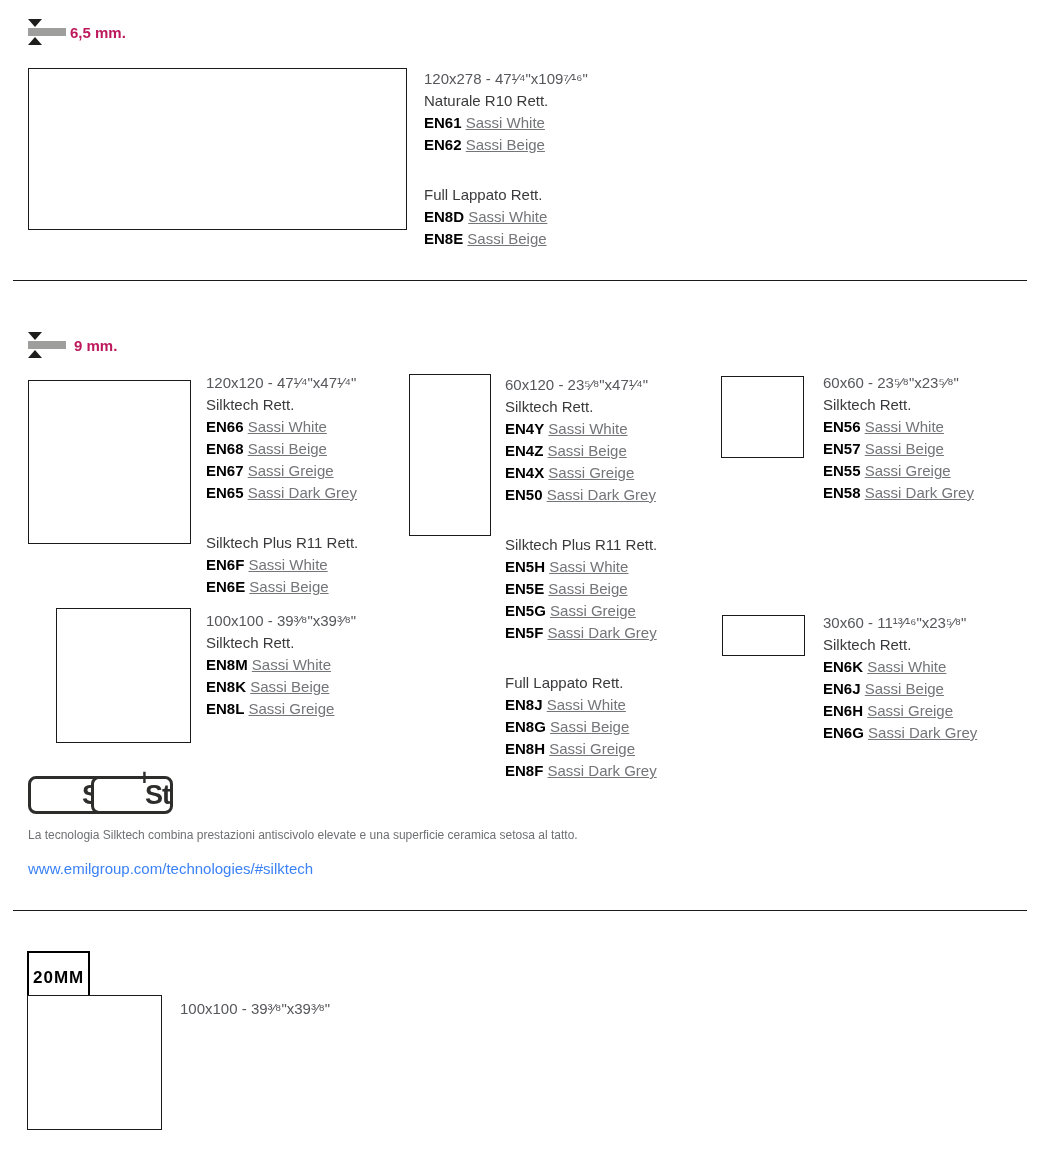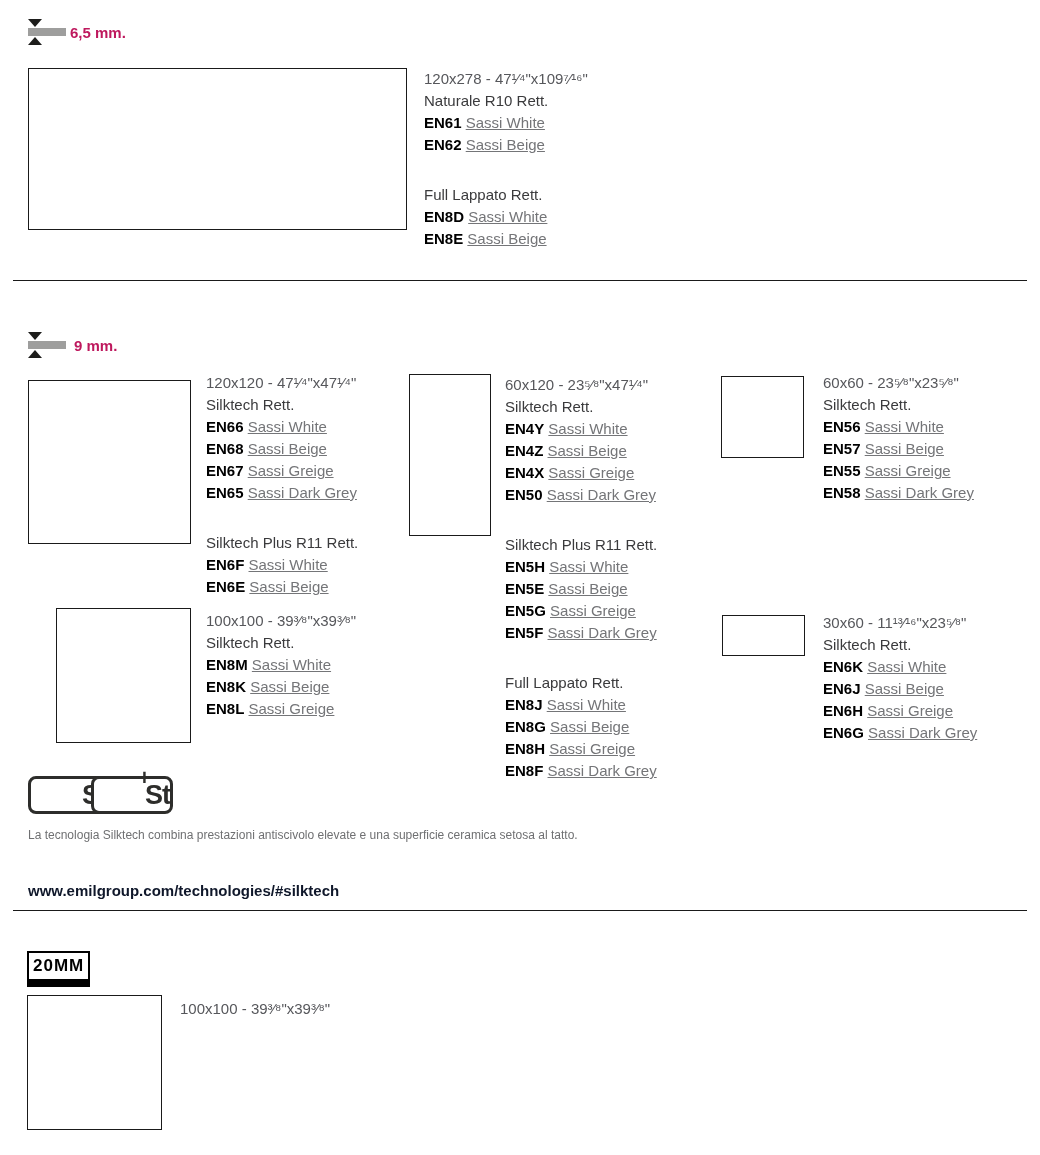--- a/index.html
+++ b/index.html
@@ -33,26 +33,26 @@
   .product .pname { color:#747578;text-decoration:underline; }
 
   
   .st-badge { position:absolute; width:52px; height:32px; border:3px solid #2d2d2b; border-radius:8px;
     display:flex; align-items:center; justify-content:flex-end; background:#ffffff;padding-left:24px; }
   .st-badge .st-text { font-size:27px; font-weight:800; color:#2d2d2b; letter-spacing:-1px; line-height:1; }
   .st-plus { position:absolute; font-size:22px; font-weight:800; color:#2d2d2b; line-height:1; }
 
   
   .para { position:absolute; font-size:12px; line-height:19.5px; color:#6f7072; white-space:nowrap; }
-  .link { position:absolute; font-size:15px; font-weight:700; color:#0f172a; text-decoration:none; white-space:nowrap;margin-top:22px; }
+  .link { position:absolute; font-size:15px; font-weight:400; color:#3b82f6; text-decoration:none; white-space:nowrap; }
 
   
   .badge20 { position:absolute; background:#000000; padding:2px 2px 8px 2px; display:inline-block; }
   .badge20 .inner { background:#ffffff; color:#000000; font-weight:800; font-size:17px;
-    letter-spacing:1px; padding:4px 4px; line-height:18px; }
+    letter-spacing:1px; padding:16px 4px; line-height:18px; }
 </style>
 </head>
 <body>
 
 <div class="canvas">
 
   <div class="thick-icon" style="left:28px; top:19px;">
     <div class="tri-down"></div>
     <div class="bar"></div>
     <div class="tri-up"></div>

